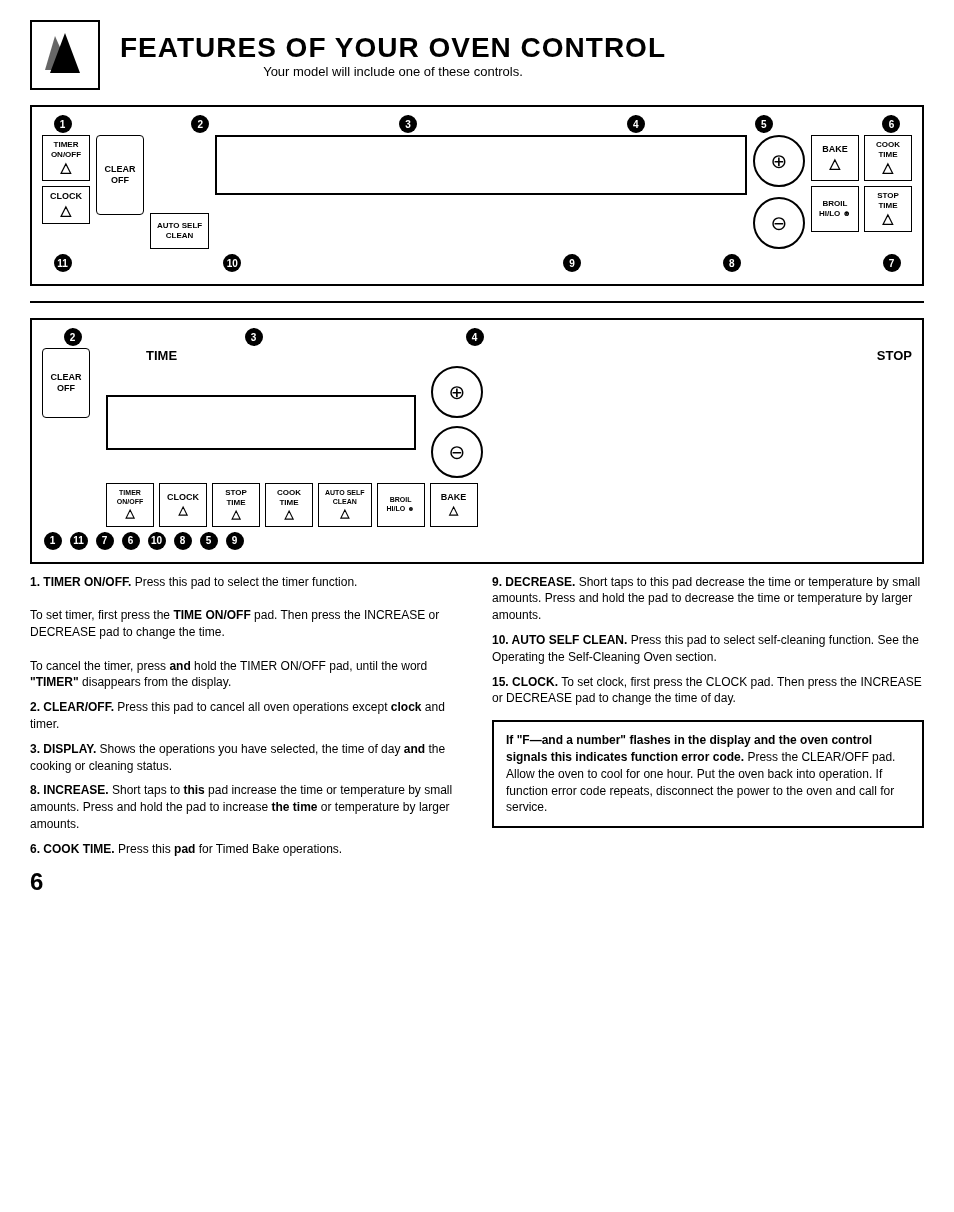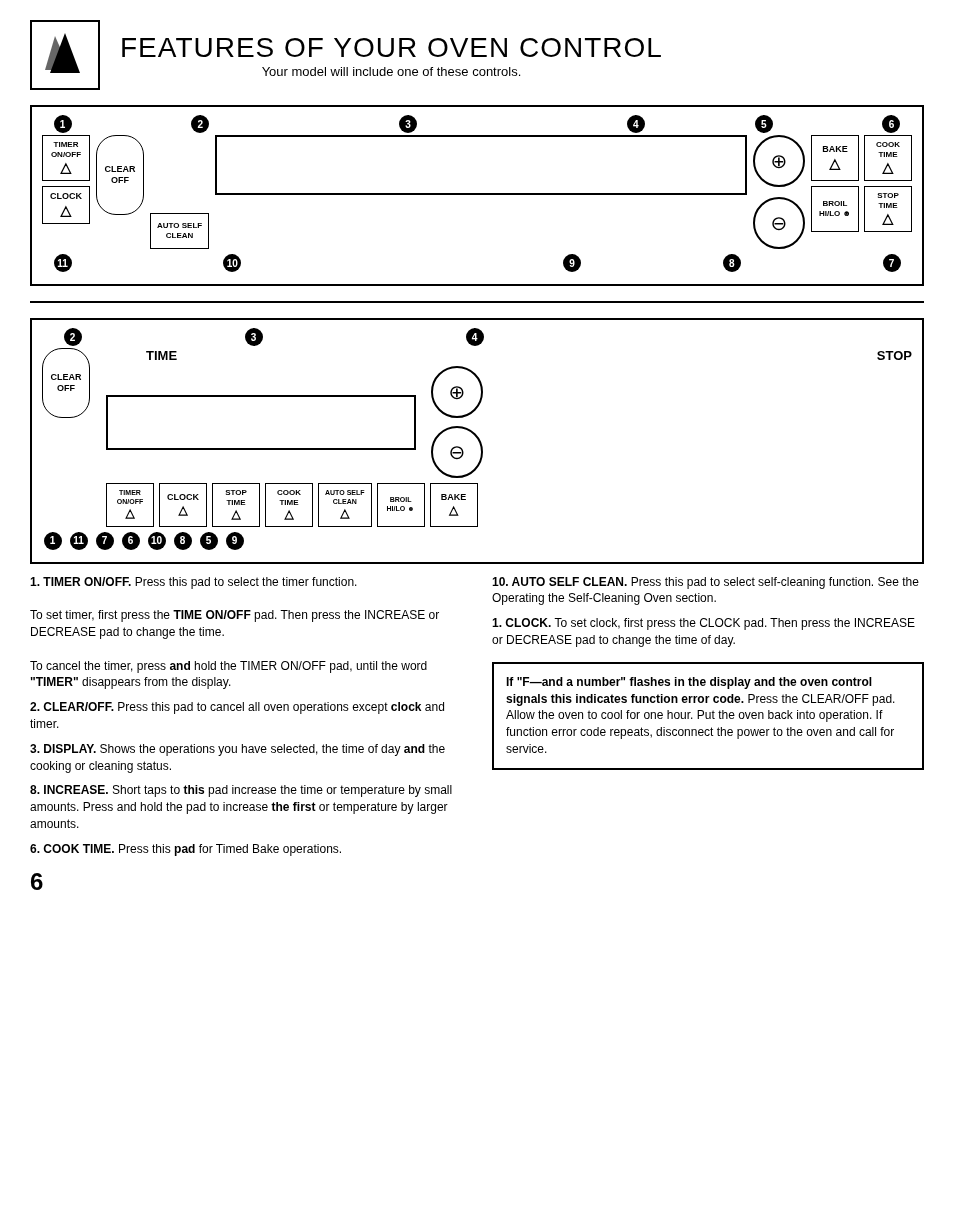--- a/index.html
+++ b/index.html
@@ -22,21 +22,21 @@
       height: 70px;
       border: 2px solid #000;
       display: flex;
       align-items: center;
       justify-content: center;
       margin-right: 20px;
       flex-shrink: 0;
     }
     .title-block h1 {
       font-size: 28px;
-      font-weight: normal;
+      font-weight: bold;
       letter-spacing: 1px;
     }
     .title-block p {
       font-size: 13px;
       text-align: center;
     }
 
     .numbered-dot {
       width: 18px;
       height: 18px;
@@ -62,21 +62,21 @@
       padding: 4px 6px;
       font-size: 9px;
       font-weight: bold;
       text-align: center;
       line-height: 1.2;
       min-width: 48px;
       min-height: 36px;
       position: relative;
     }
     .ctrl-btn.rounded {
-      border-radius: 20px;
+      border-radius: 4px;
     }
 
     .display-box {
       border: 2px solid #000;
       width: 200px;
       height: 60px;
       background: #fff;
     }
 
     .circle-btn {
@@ -399,32 +399,35 @@
       To set timer, first press the <strong>TIME ON/OFF</strong> pad. Then press the INCREASE or DECREASE pad to change the time.<br><br>
       To cancel the timer, press <strong>and</strong> hold the TIMER ON/OFF pad, until the word <strong>"TIMER"</strong> disappears from the display.
     </div>
     <div class="desc-item">
       <strong>2. CLEAR/OFF.</strong> Press this pad to cancel all oven operations except <strong>clock</strong> and timer.
     </div>
     <div class="desc-item">
       <strong>3. DISPLAY.</strong> Shows the operations you have selected, the time of day <strong>and</strong> the cooking or cleaning status.
     </div>
     <div class="desc-item">
-      <strong>8. INCREASE.</strong> Short taps to <strong>this</strong> pad increase the time or temperature by small amounts. Press and hold the pad to increase <strong>the first</strong> or temperature by larger amounts.
+      <strong>8. INCREASE.</strong> Short taps to <strong>this</strong> pad increase the time or temperature by small amounts. Press and hold the pad to increase <strong>the time</strong> or temperature by larger amounts.
     </div>
     <div class="desc-item">
       <strong>6. COOK TIME.</strong> Press this <strong>pad</strong> for Timed Bake operations.
     </div>
   </div>
   <div class="desc-col">
     <div class="desc-item">
+      <strong>9. DECREASE.</strong> Short taps to this pad decrease the time or temperature by small amounts. Press and hold the pad to decrease the time or temperature by larger amounts.
+    </div>
+    <div class="desc-item">
       <strong>10. AUTO SELF CLEAN.</strong> Press this pad to select self-cleaning function. See the Operating the Self-Cleaning Oven section.
     </div>
     <div class="desc-item">
-      <strong>1. CLOCK.</strong> To set clock, first press the CLOCK pad. Then press the INCREASE or DECREASE pad to change the time of day.
+      <strong>15. CLOCK.</strong> To set clock, first press the CLOCK pad. Then press the INCREASE or DECREASE pad to change the time of day.
     </div>
     <div class="warning-box">
       <strong>If "F—and a number" flashes in the display and the oven control signals this indicates function error code.</strong> Press the CLEAR/OFF pad. Allow the oven to cool for one hour. Put the oven back into operation. If function error code repeats, disconnect the power to the oven and call for service.
     </div>
   </div>
 </div>
 
 <div class="page-num">6</div>
 
 </body></html>

